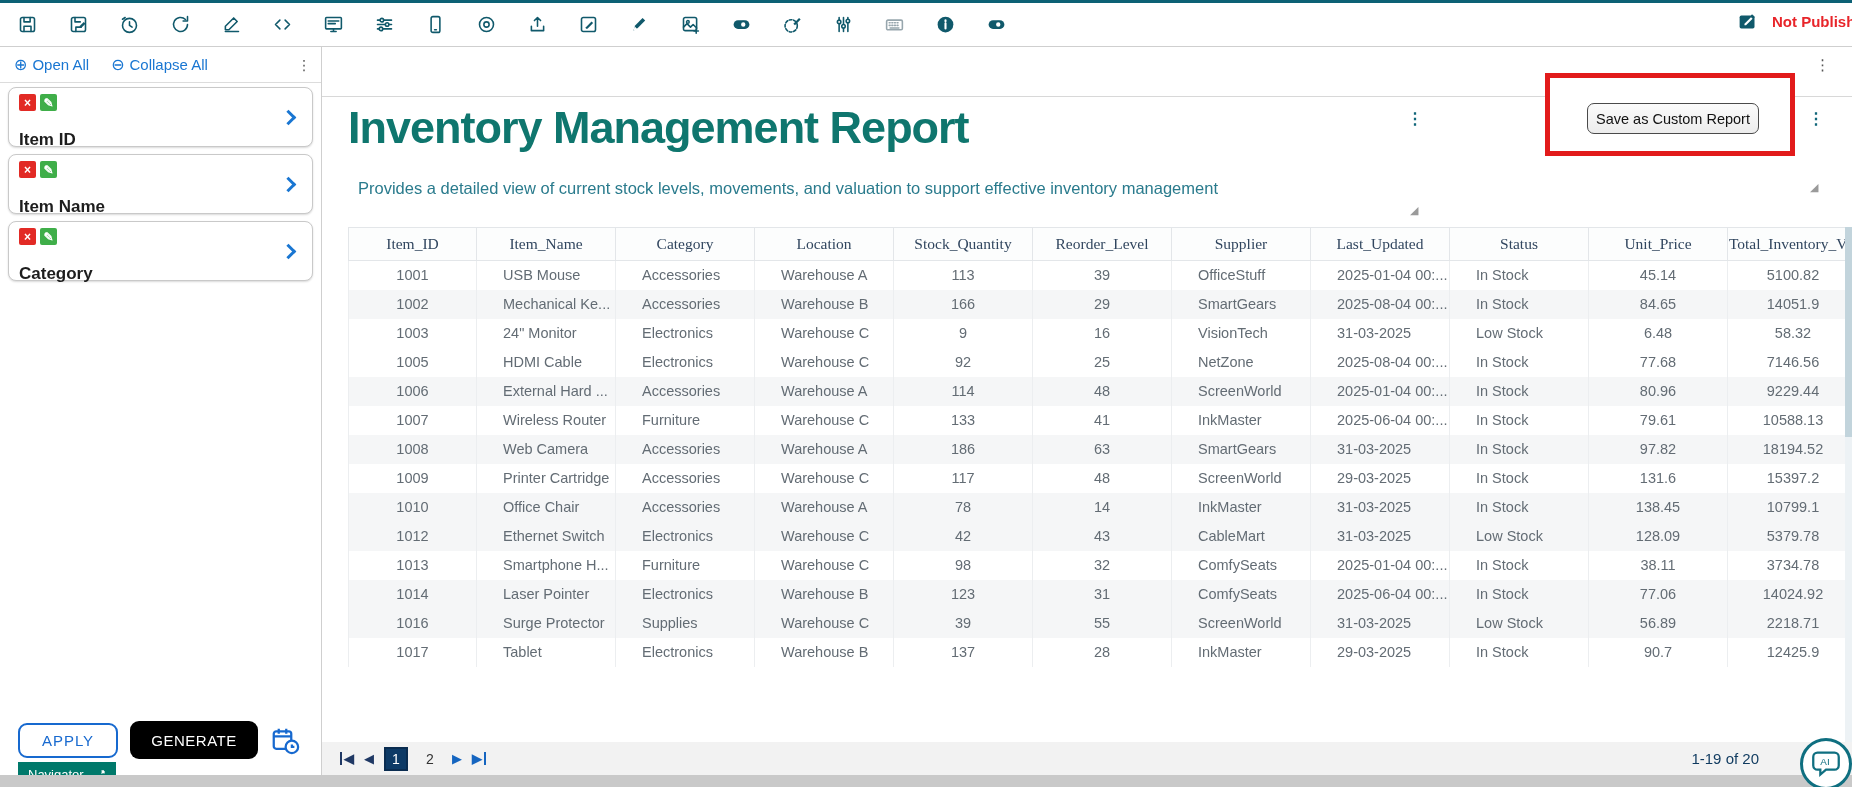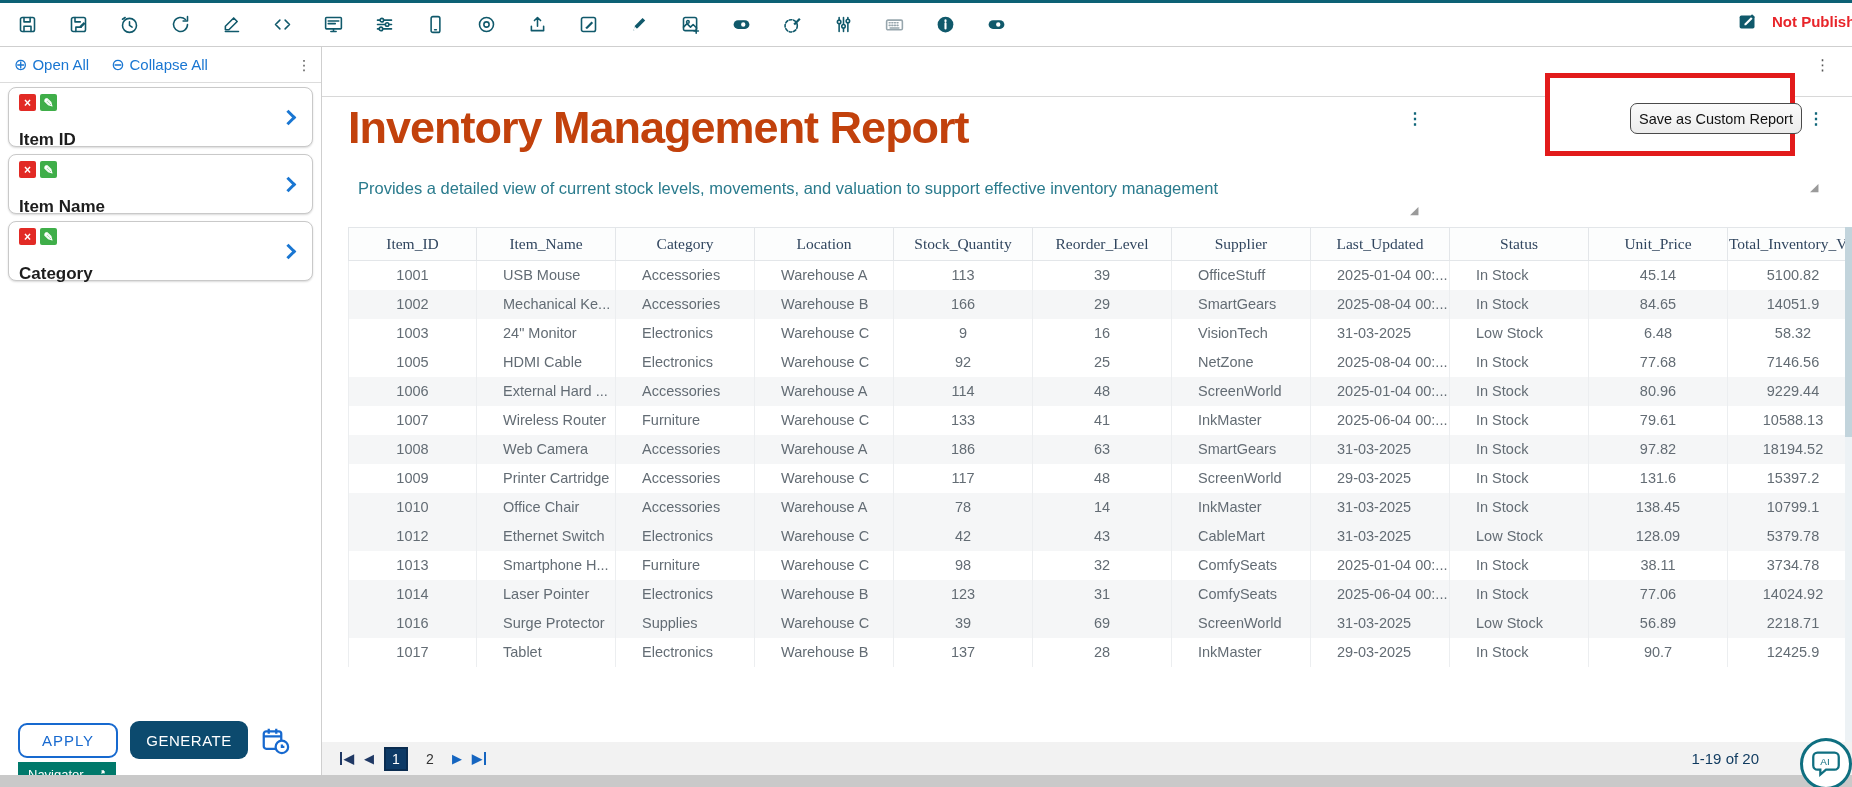--- a/index.html
+++ b/index.html
@@ -31,40 +31,40 @@
   .mini { width:17px; height:17px; border-radius:2px; color:#fff; font-size:12px; font-weight:bold;
     display:flex; align-items:center; justify-content:center; cursor:pointer; }
   .mini.del { background:#e22a25; }
   .mini.edit { background:#3fae49; }
   .sb-card-label { font-size:17px; font-weight:bold; color:#1d1d1d; margin-top:19px; }
   .sb-chevron { position:absolute; right:18px; top:24px; width:11px; height:11px;
     border-top:3px solid #1976d2; border-right:3px solid #1976d2; transform:rotate(45deg); }
   .sb-actions { position:absolute; left:18px; bottom:28px; display:flex; align-items:center; gap:12px; }
   .btn-apply { width:100px; height:35px; border:2px solid #1769cf; border-radius:9px; background:#fff;
     color:#1769cf; font-size:15px; letter-spacing:1px; cursor:pointer; font-family:inherit; }
-  .btn-generate { width:118px; height:38px; border:none; border-radius:9px; background:#0c4a6e;
+  .btn-generate { width:128px; height:38px; border:none; border-radius:9px; background:#000000;
     color:#fff; font-size:15px; letter-spacing:.5px; cursor:pointer; font-family:inherit; }
   .schedule-ic { width:30px; height:30px; cursor:pointer; }
   .navigator-tag { position:absolute; left:18px; bottom:0; height:25px; padding:0 10px; background:#00796b;
     color:#fff; font-size:13px; display:flex; align-items:center; gap:10px; cursor:pointer; }
 
   
   .main { position:absolute; left:322px; top:46px; width:1530px; height:741px; background:#fff; }
   .main-header-strip { position:absolute; left:0; top:0; width:1530px; height:51px; border-top:1px solid #cfcfcf;
     border-bottom:1px solid #d8d8d8; }
   .strip-kebab { position:absolute; right:22px; top:9px; color:#555; font-size:15px; cursor:pointer; }
   .report-title { position:absolute; left:26px; top:56px; font-size:45px; font-weight:bold;
-    letter-spacing:-1px; color:#c2410c; }
+    letter-spacing:-1px; color:#0f766e; }
   .report-subtitle { position:absolute; left:36px; top:133px; font-size:16.5px; color:#2a7b8d; }
   .kebab-teal { position:absolute; color:#11667a; font-size:16px; font-weight:bold; cursor:pointer; }
   .red-annotation { position:absolute; left:1223px; top:27px; width:250px; height:83px;
     border:5px solid #e21b1b; background:#fff; }
   .save-custom-btn { position:absolute; left:1265px; top:57px; width:172px; height:31px;
     background:linear-gradient(#fbfbfb,#ececec); border:1px solid #4a4a4a; border-radius:7px;
-    font-size:14.5px; color:#111; font-family:inherit; cursor:pointer;margin-left:43px; }
+    font-size:14.5px; color:#111; font-family:inherit; cursor:pointer; }
   .resize-handle { position:absolute; color:#9a9a9a; font-size:11px; }
 
   
   .grid { position:absolute; left:13px; top:181px; width:1510px;padding-left:13px; }
   table.rpt { border-collapse:collapse; table-layout:fixed; width:1510px; }
   .rpt th { height:33px; font-family:"Liberation Serif", serif; font-weight:normal; font-size:15.5px;
     color:#31465f; background:#fcfdfd; border:1px solid #e3e6e9; text-align:center; overflow:hidden; white-space:nowrap; }
   .rpt td { height:29px; font-size:14.5px; color:#636c74; border-left:1px solid #eceef0; border-right:1px solid #eceef0;
     white-space:nowrap; overflow:hidden; text-align:center; }
   .rpt tr.even td { background:#f5f6f7; }
@@ -498,21 +498,21 @@
               <td class="lft">In Stock</td>
               <td>77.06</td>
               <td>14024.92</td>
             </tr>
             <tr class="even">
               <td>1016</td>
               <td class="lft">Surge Protector</td>
               <td class="lft">Supplies</td>
               <td class="lft">Warehouse C</td>
               <td>39</td>
-              <td>69</td>
+              <td>55</td>
               <td class="lft">ScreenWorld</td>
               <td class="lft">31-03-2025</td>
               <td class="lft">Low Stock</td>
               <td>56.89</td>
               <td>2218.71</td>
             </tr>
             <tr class="odd">
               <td>1017</td>
               <td class="lft">Tablet</td>
               <td class="lft">Electronics</td>

